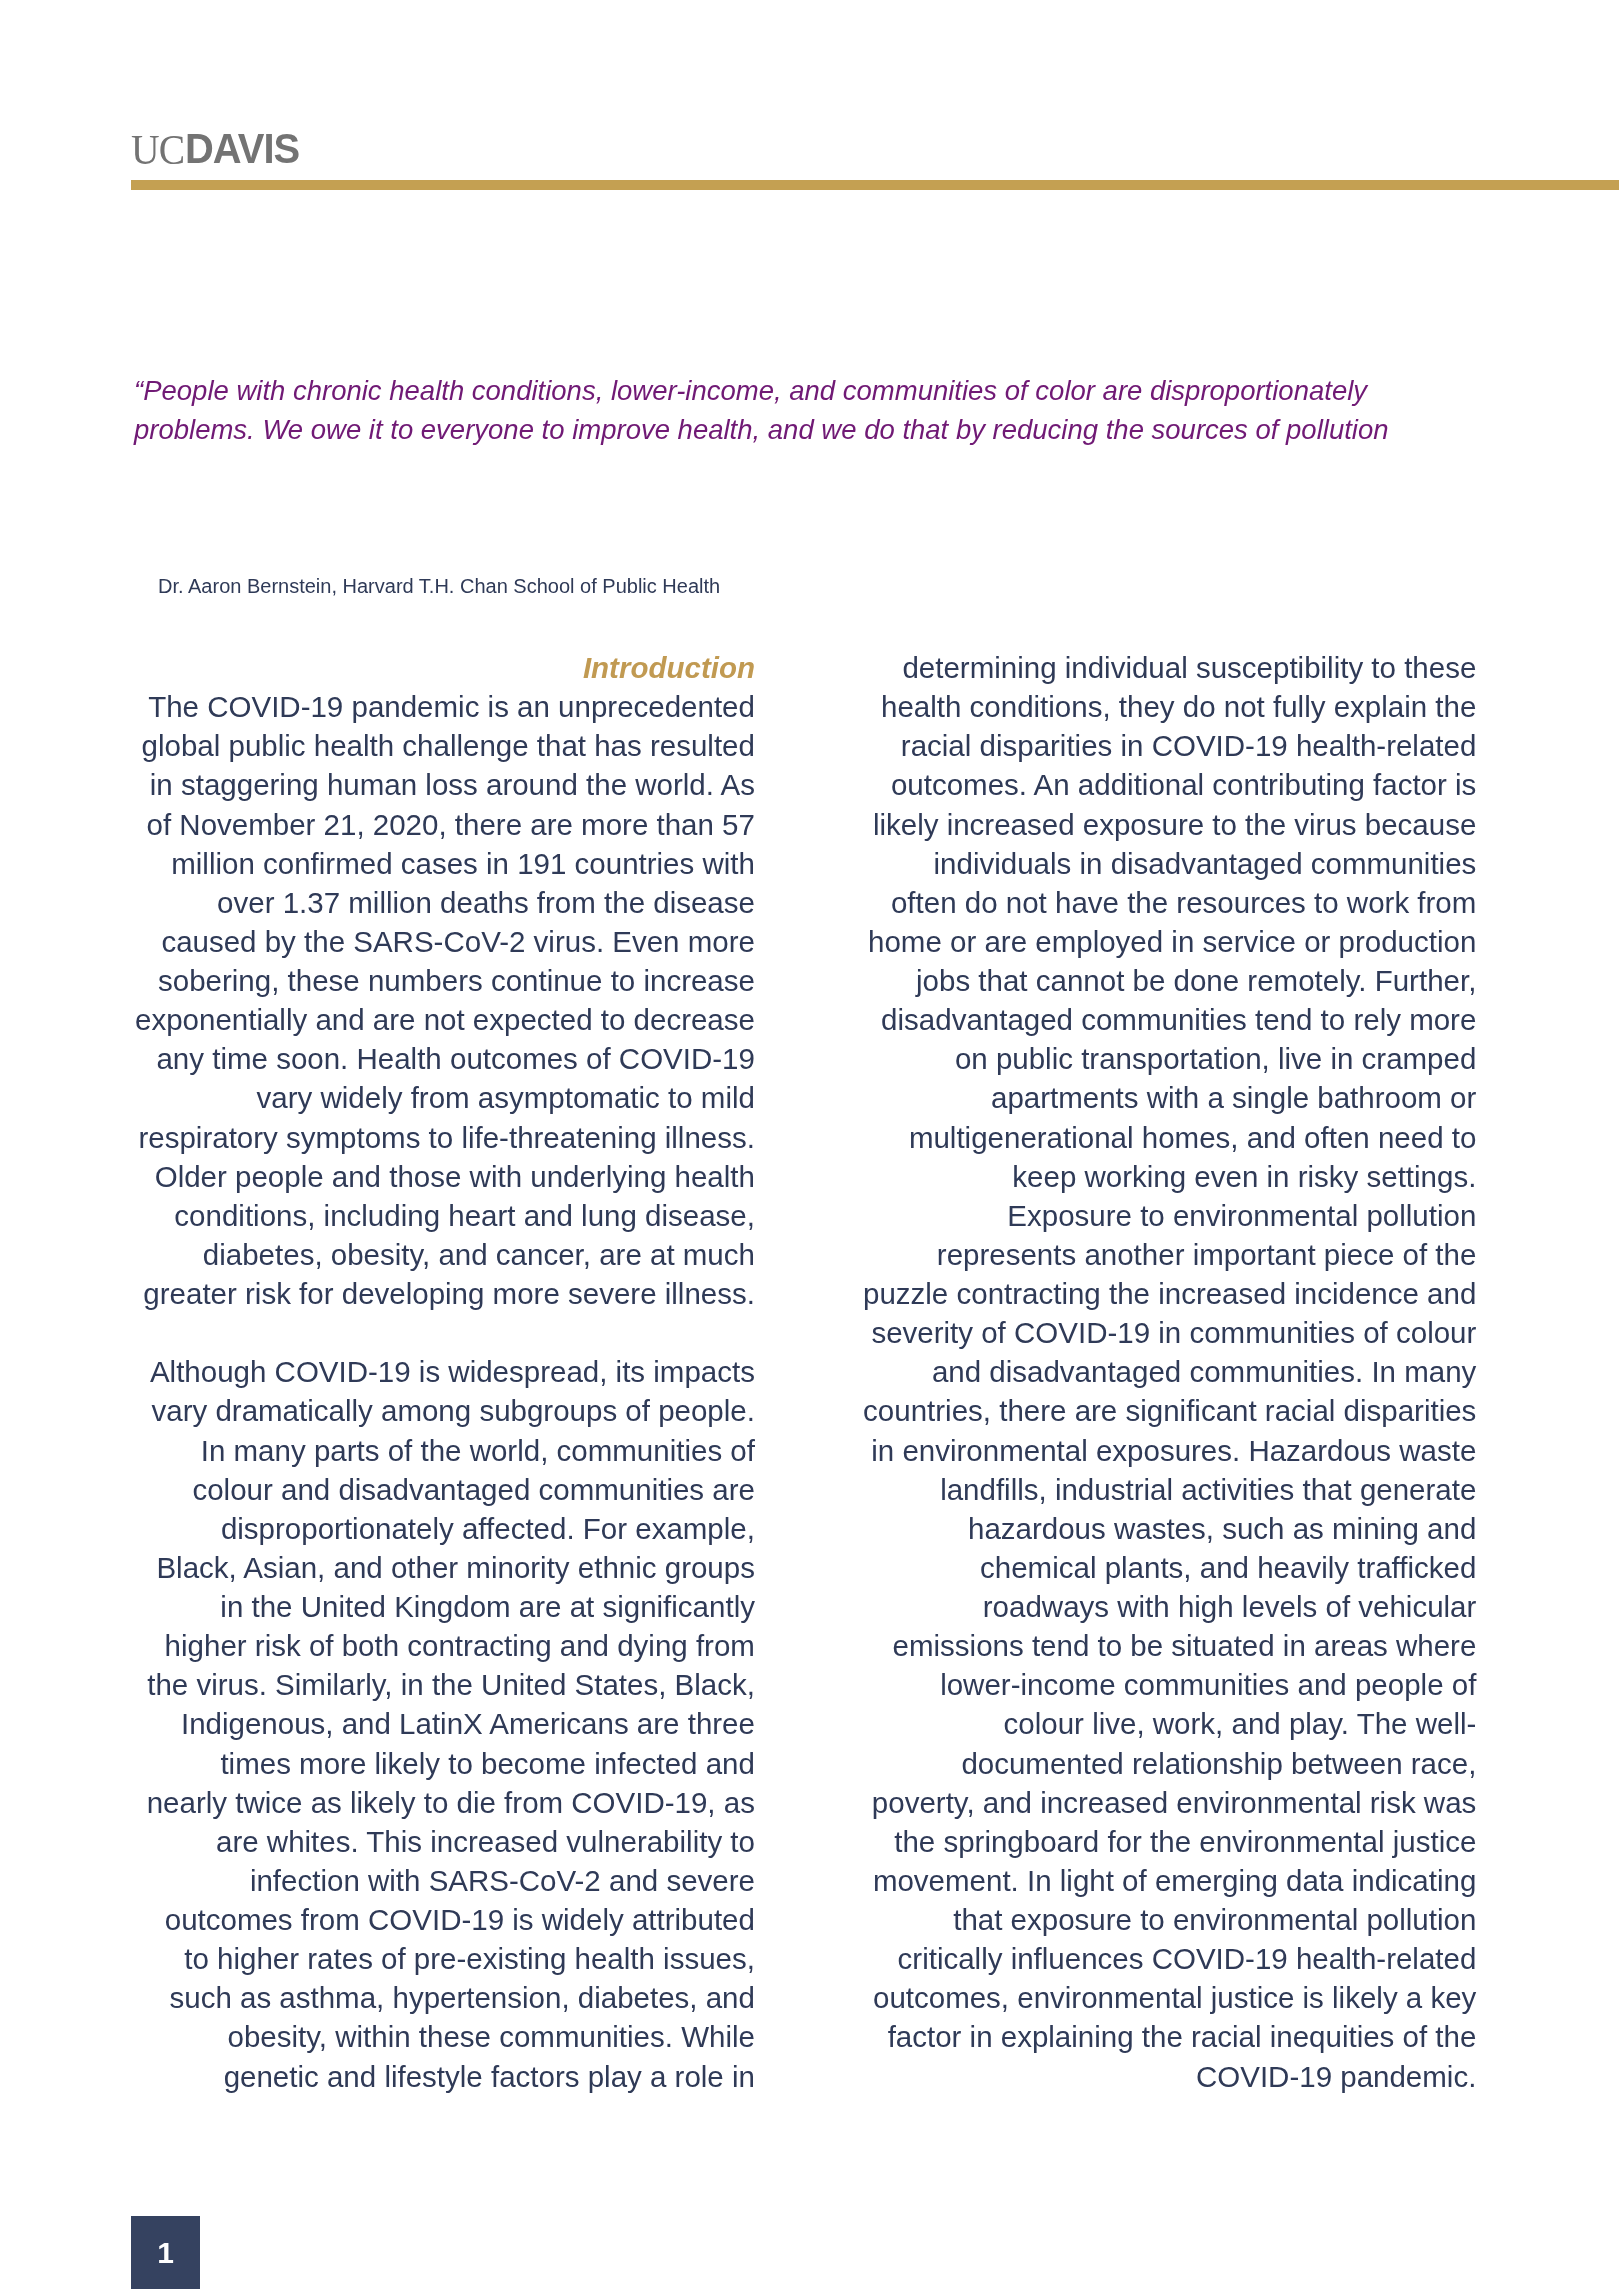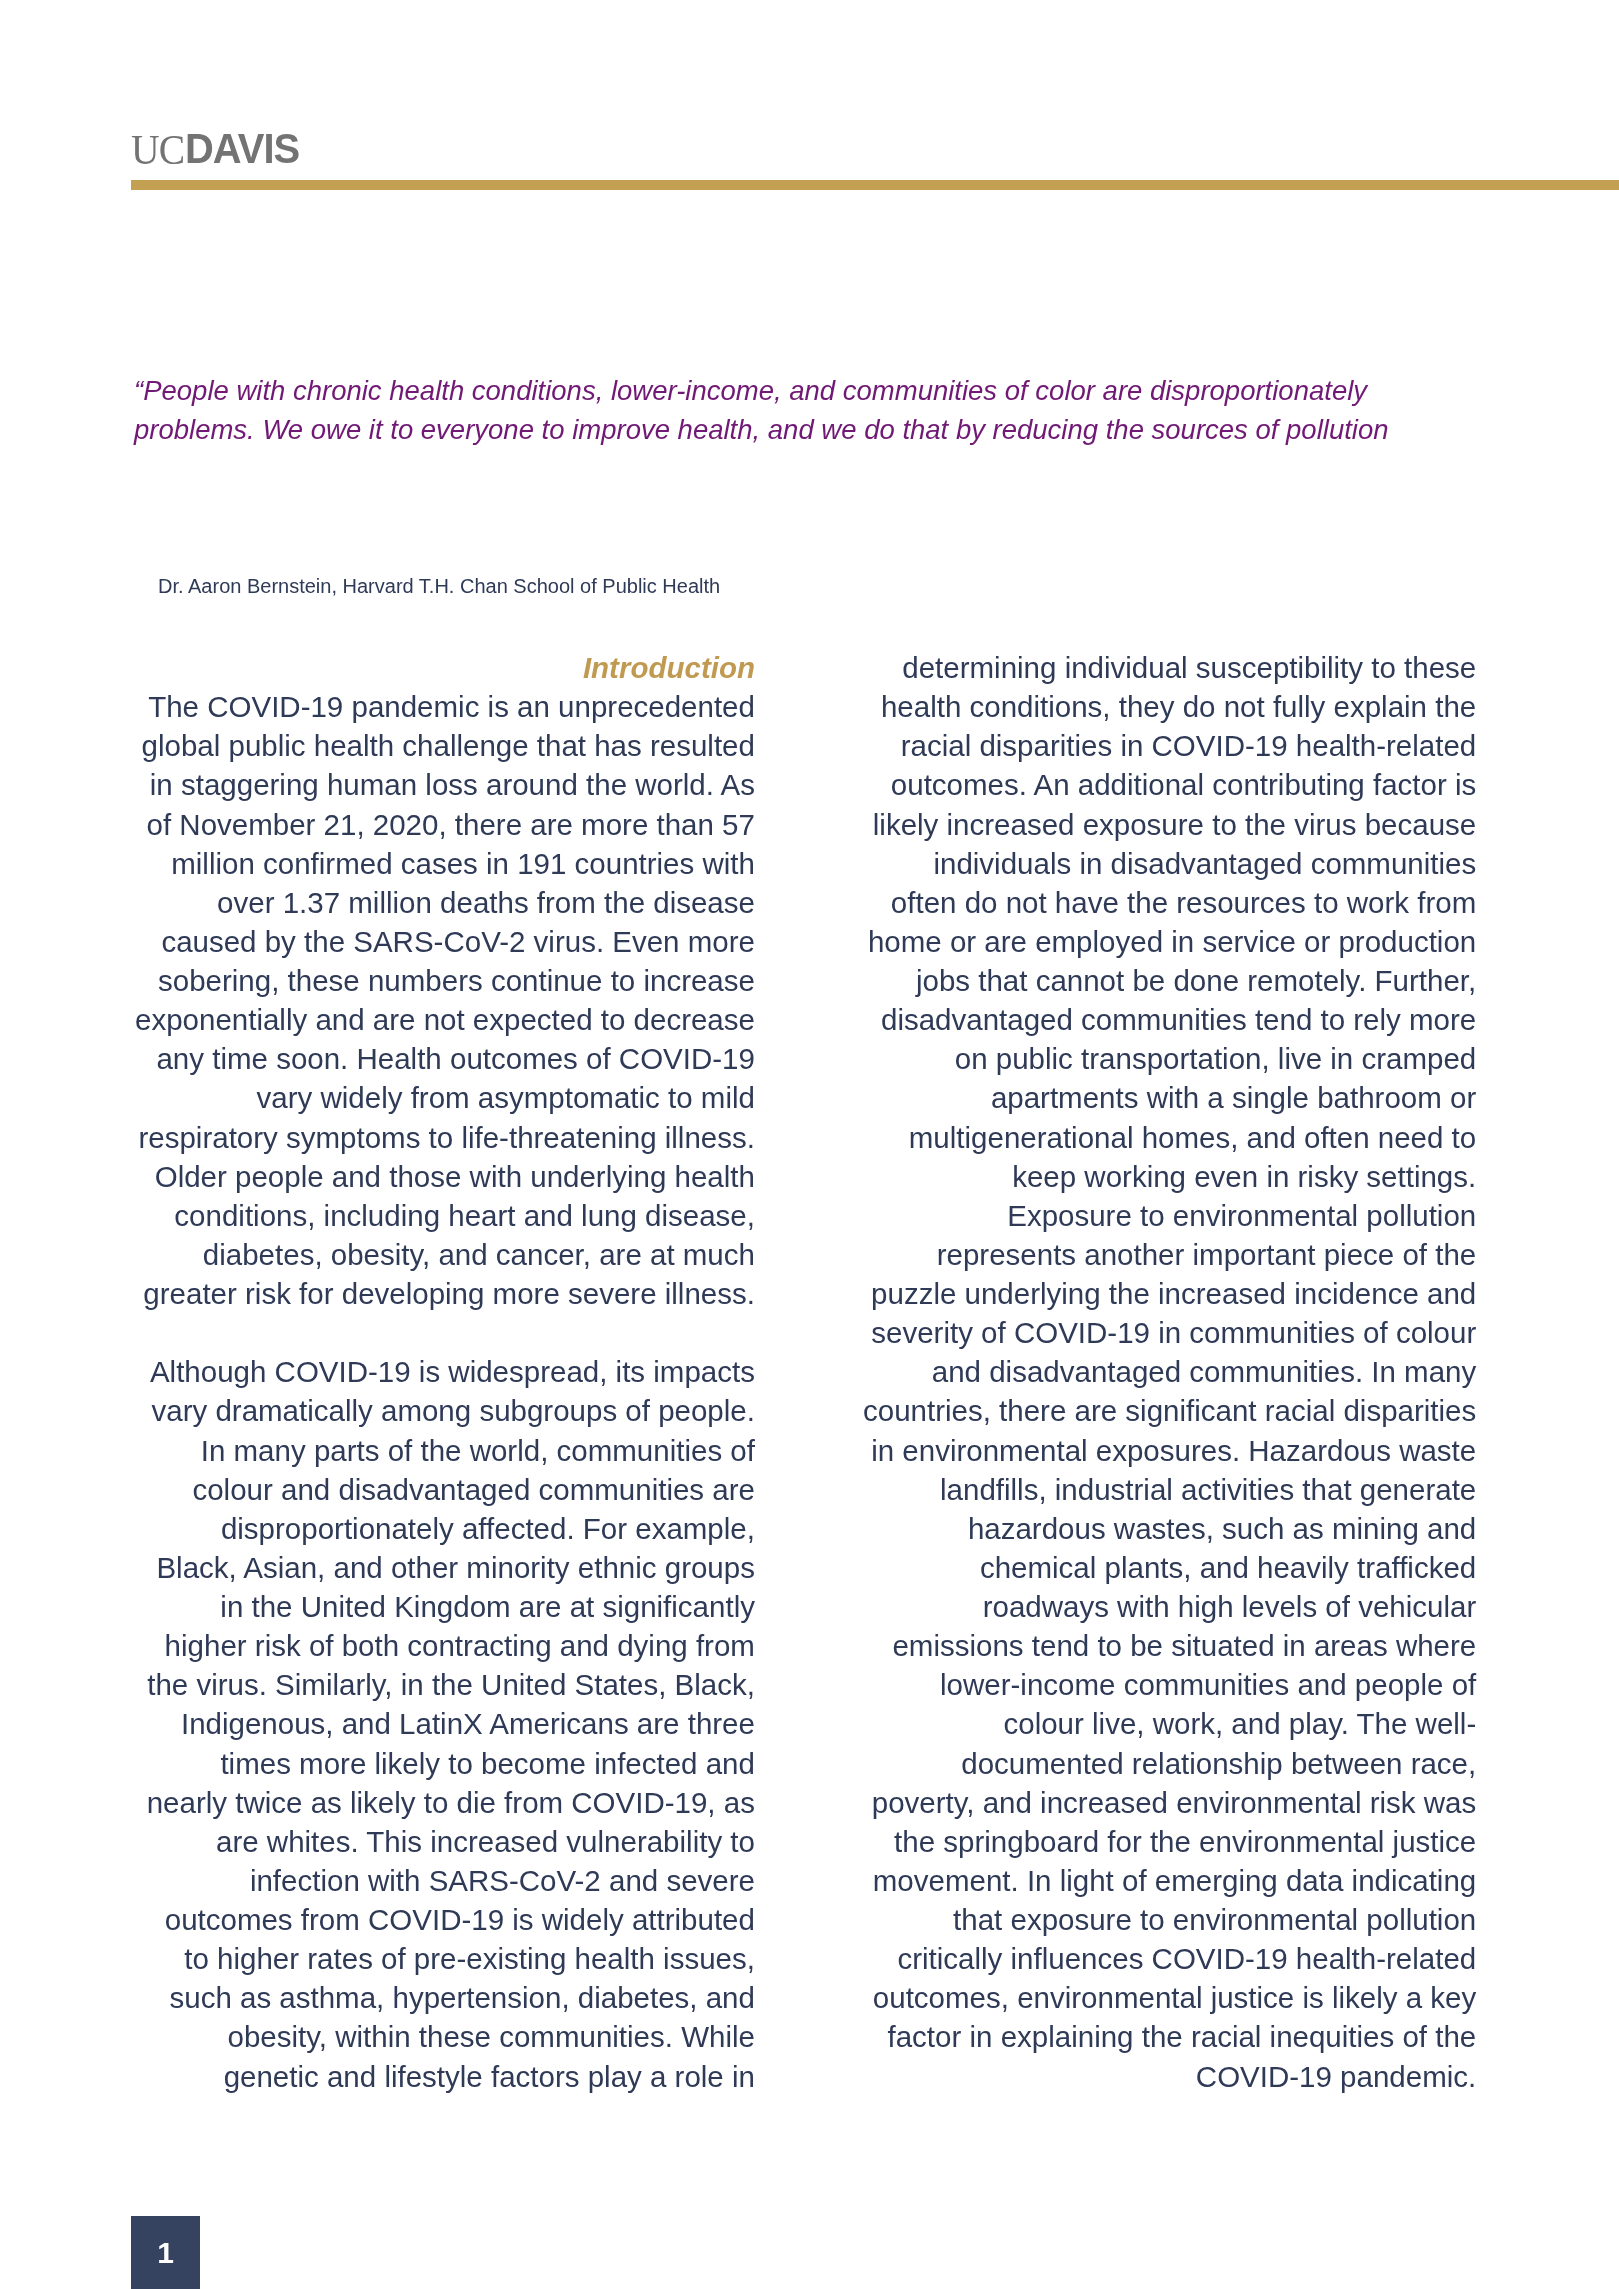--- a/index.html
+++ b/index.html
@@ -90,21 +90,21 @@
       <span class="line">jobs that cannot be done remotely. Further,</span>
       <span class="line">disadvantaged communities tend to rely more</span>
       <span class="line">on public transportation, live in cramped</span>
       <span class="line">apartments with a single bathroom or</span>
       <span class="line">multigenerational homes, and often need to</span>
       <span class="line">keep working even in risky settings.</span>
     </div>
   <div>
       <span class="line">Exposure to environmental pollution</span>
       <span class="line">represents another important piece of the</span>
-      <span class="line">puzzle underlying the increased incidence and</span>
+      <span class="line">puzzle contracting the increased incidence and</span>
       <span class="line">severity of COVID-19 in communities of colour</span>
       <span class="line">and disadvantaged communities. In many</span>
       <span class="line">countries, there are significant racial disparities</span>
       <span class="line">in environmental exposures. Hazardous waste</span>
       <span class="line">landfills, industrial activities that generate</span>
       <span class="line">hazardous wastes, such as mining and</span>
       <span class="line">chemical plants, and heavily trafficked</span>
       <span class="line">roadways with high levels of vehicular</span>
       <span class="line">emissions tend to be situated in areas where</span>
       <span class="line">lower-income communities and people of</span>

